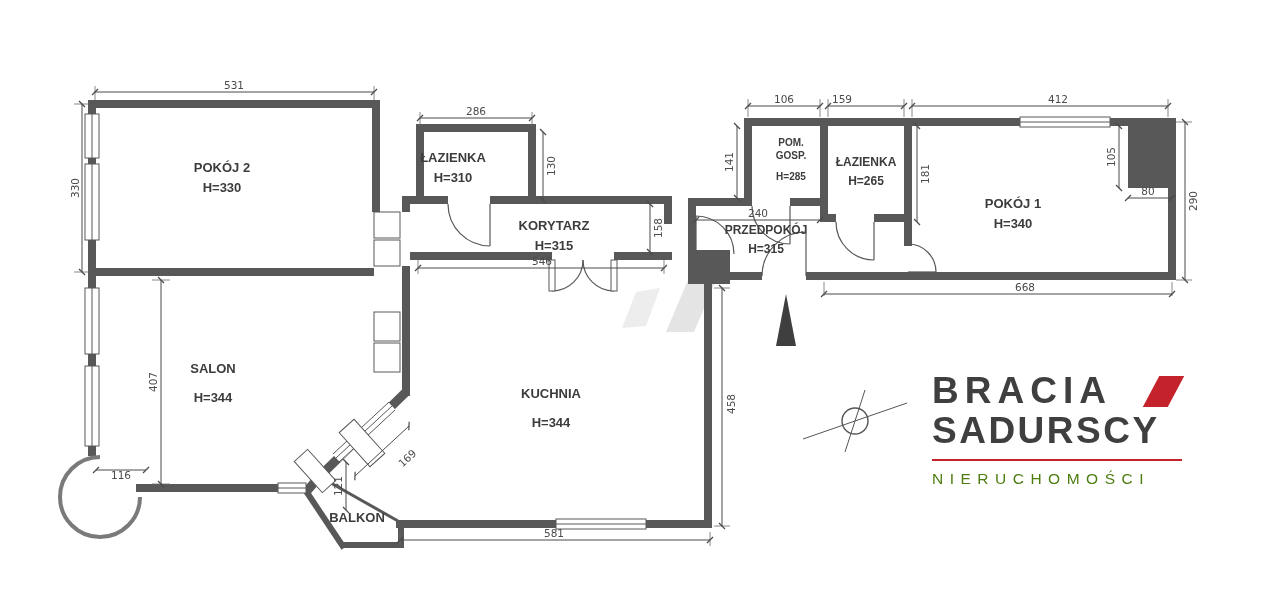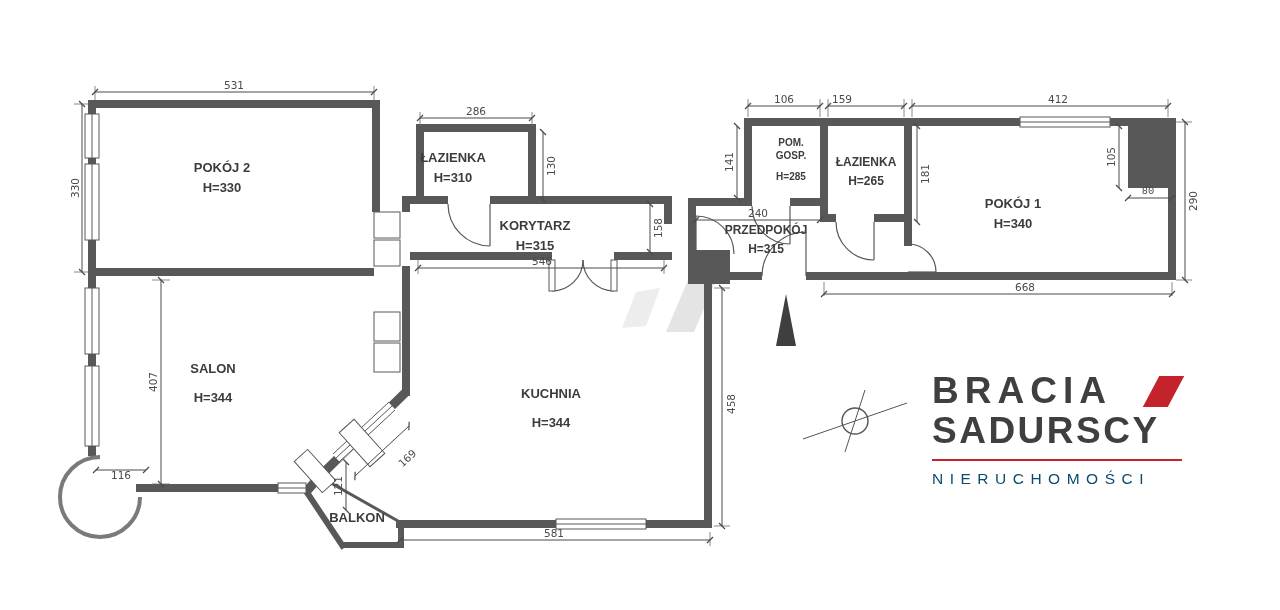--- a/index.html
+++ b/index.html
@@ -13,21 +13,21 @@
        font-family:"DejaVu Sans",sans-serif;white-space:nowrap;}
   .dim.v{transform:translate(-50%,-50%) rotate(-90deg);}
   .dim.diag{transform:translate(-50%,-50%) rotate(-43deg);}
   .logo{position:absolute;left:932px;top:372px;width:254px;color:#3f3f3f;}
   .logo-row{display:flex;align-items:center;justify-content:space-between;gap:39px;}
   .logo-b1{font-weight:bold;font-size:37px;letter-spacing:6px;line-height:1.05;}
   .logo-b2{font-weight:bold;font-size:37px;letter-spacing:2.5px;line-height:1.1;}
   .logo-slash{width:38px;height:31px;background:#c4232c;transform:skewX(-28deg);
               margin-right:10px;}
   .logo-rule{height:2px;background:#c4232c;margin:7px 0 9px 0;width:250px;}
-  .logo-tagline{font-size:15.5px;letter-spacing:6.5px;color:#0c4a6e;}
+  .logo-tagline{font-size:15.5px;letter-spacing:6.5px;color:#4d7c0f;}
 </style>
 </head>
 <body>
 
 <div class="canvas">
 
   <svg class="plan-svg" width="1280" height="610" viewBox="0 0 1280 610">
     <defs>
       <marker id="tick" markerWidth="10" markerHeight="10" refX="5" refY="5" orient="auto">
         <line x1="2" y1="8" x2="8" y2="2" stroke="#4a4a4a" stroke-width="1.2"></line>
@@ -199,21 +199,21 @@
   </svg>
 
   <div class="room" style="left:222px;top:178px;">
     <div>POKÓJ 2</div>
       <div>H=330</div>
   </div>
   <div class="room" style="left:453px;top:168px;">
     <div>ŁAZIENKA</div>
       <div>H=310</div>
   </div>
-  <div class="room" style="left:535px;top:236px;">
+  <div class="room" style="left:554px;top:236px;">
     <div>KORYTARZ</div>
       <div>H=315</div>
   </div>
   <div class="room" style="left:766px;top:240px;font-size:12px;text-align:center;">
     <div>PRZEDPOKÓJ</div>
       <div>H=315</div>
   </div>
   <div class="room" style="left:791px;top:160px;font-size:10px;line-height:1.25;">
     <div>POM.</div>
     <div>GOSP.</div>
@@ -245,21 +245,21 @@
   <div class="dim v" style="left:551px;top:166px;">130</div>
   <div class="dim" style="left:542px;top:261px;">546</div>
   <div class="dim v" style="left:658px;top:228px;">158</div>
   <div class="dim" style="left:758px;top:213px;">240</div>
   <div class="dim v" style="left:729px;top:162px;">141</div>
   <div class="dim" style="left:784px;top:99px;">106</div>
   <div class="dim" style="left:842px;top:99px;">159</div>
   <div class="dim" style="left:1040px;top:99px;margin-left:18px;">412</div>
   <div class="dim v" style="left:925px;top:174px;">181</div>
   <div class="dim v" style="left:1111px;top:157px;">105</div>
-  <div class="dim" style="left:1148px;top:191px;font-family:Liberation Mono, monospace;">80</div>
+  <div class="dim" style="left:1148px;top:191px;">80</div>
   <div class="dim v" style="left:1193px;top:201px;">290</div>
   <div class="dim" style="left:997px;top:287px;margin-left:28px;">668</div>
   <div class="dim v" style="left:153px;top:382px;">407</div>
   <div class="dim" style="left:121px;top:463px;margin-top:12px;">116</div>
   <div class="dim v" style="left:731px;top:404px;">458</div>
   <div class="dim" style="left:554px;top:533px;">581</div>
   <div class="dim diag" style="left:407px;top:458px;">169</div>
   <div class="dim v" style="left:338px;top:486px;">121</div>
 
   <div class="logo">

